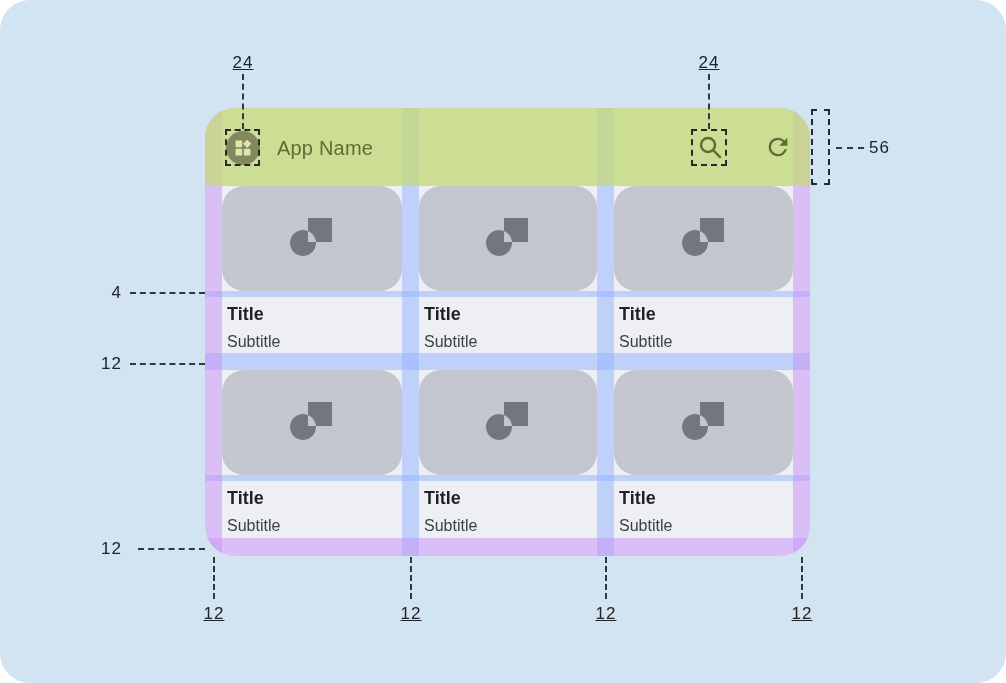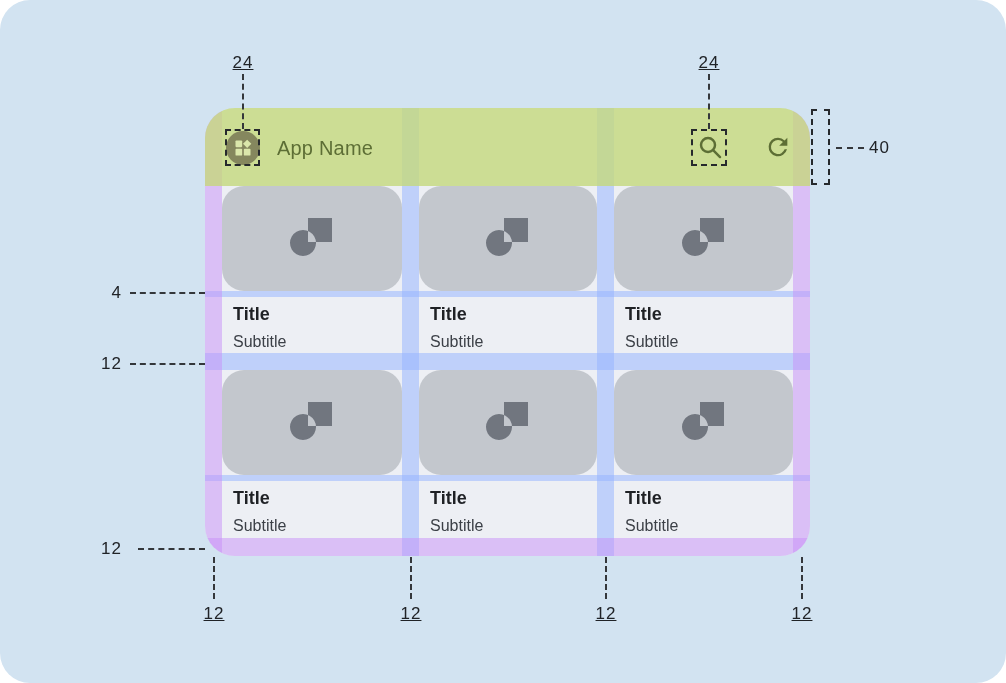--- a/index.html
+++ b/index.html
@@ -5,21 +5,21 @@
   html,body{margin:0;padding:0;background:#ffffff;font-family:"Liberation Sans",sans-serif;}
   .page{position:relative;width:1006px;height:683px;background:var(--c-background,#d2e3f1);
         border-radius:30px;overflow:hidden;}
   
   .mock{position:absolute;left:205px;top:108px;width:605px;height:448px;border-radius:30px;overflow:hidden;}
   .content-base{position:absolute;left:0;top:78px;width:605px;height:370px;background:var(--c-card_surface,#edeff4);}
   .card-image{position:absolute;height:105px;background:var(--c-card_image_gray,#c3c7cd);border-radius:22px;
               display:flex;align-items:center;justify-content:center;}
   .ci-r1{top:78px;} .ci-r2{top:262px;}
   .col1{left:17px;width:180px;} .col2{left:214px;width:178px;} .col3{left:409px;width:179px;}
-  .card-text{position:absolute;height:44px;padding-left:11px;box-sizing:border-box;border-radius:26px;}
+  .card-text{position:absolute;height:44px;padding-left:5px;box-sizing:border-box;border-radius:26px;}
   .ct-r1{top:189px;} .ct-r2{top:373px;}
   .card-title{font-size:18px;font-weight:700;color:var(--c-title_color,#1f2125);margin-top:5px;line-height:24px;}
   .card-subtitle{font-size:16px;font-weight:400;color:var(--c-subtitle_color,#3c4047);margin-top:5px;line-height:21px;}
   
   .hband{position:absolute;left:0;width:605px;background:rgba(150,180,255,0.52);}
   .hband4a{top:183px;height:6px;} .hband12{top:245px;height:17px;} .hband4b{top:367px;height:6px;}
   .hband-bottom{position:absolute;left:0;top:430px;width:605px;height:18px;background:rgba(200,144,248,0.50);}
   .vstrip{position:absolute;top:0;height:448px;width:17px;}
   .gutter{background:rgba(150,180,255,0.52);}
   .g1{left:197px;} .g2{left:392px;}
@@ -162,21 +162,21 @@
   <div class="ann-label ca" style="left:231px;top:53px;width:24px;">24</div>
   <div class="vdash" style="left:242px;top:74px;height:55px;"></div>
   <div class="dash-box" style="left:225px;top:129px;width:35px;height:37px;"></div>
 
   <div class="ann-label ca" style="left:697px;top:53px;width:24px;">24</div>
   <div class="vdash" style="left:708px;top:74px;height:55px;"></div>
   <div class="dash-box" style="left:691px;top:129px;width:36px;height:37px;"></div>
 
   <div class="dash-box" style="left:811px;top:109px;width:19px;height:76px;"></div>
   <div class="hdash" style="left:836px;top:147px;width:28px;"></div>
-  <div class="ann-label" style="left:869px;top:138px;">40</div>
+  <div class="ann-label" style="left:869px;top:138px;">56</div>
 
   <div class="ann-label ra" style="left:96px;top:283px;width:26px;">4</div>
   <div class="hdash" style="left:130px;top:292px;width:75px;"></div>
 
   <div class="ann-label ra" style="left:92px;top:354px;width:30px;">12</div>
   <div class="hdash" style="left:130px;top:363px;width:75px;"></div>
 
   <div class="ann-label ra" style="left:92px;top:539px;width:30px;">12</div>
   <div class="hdash" style="left:138px;top:548px;width:67px;"></div>
 

